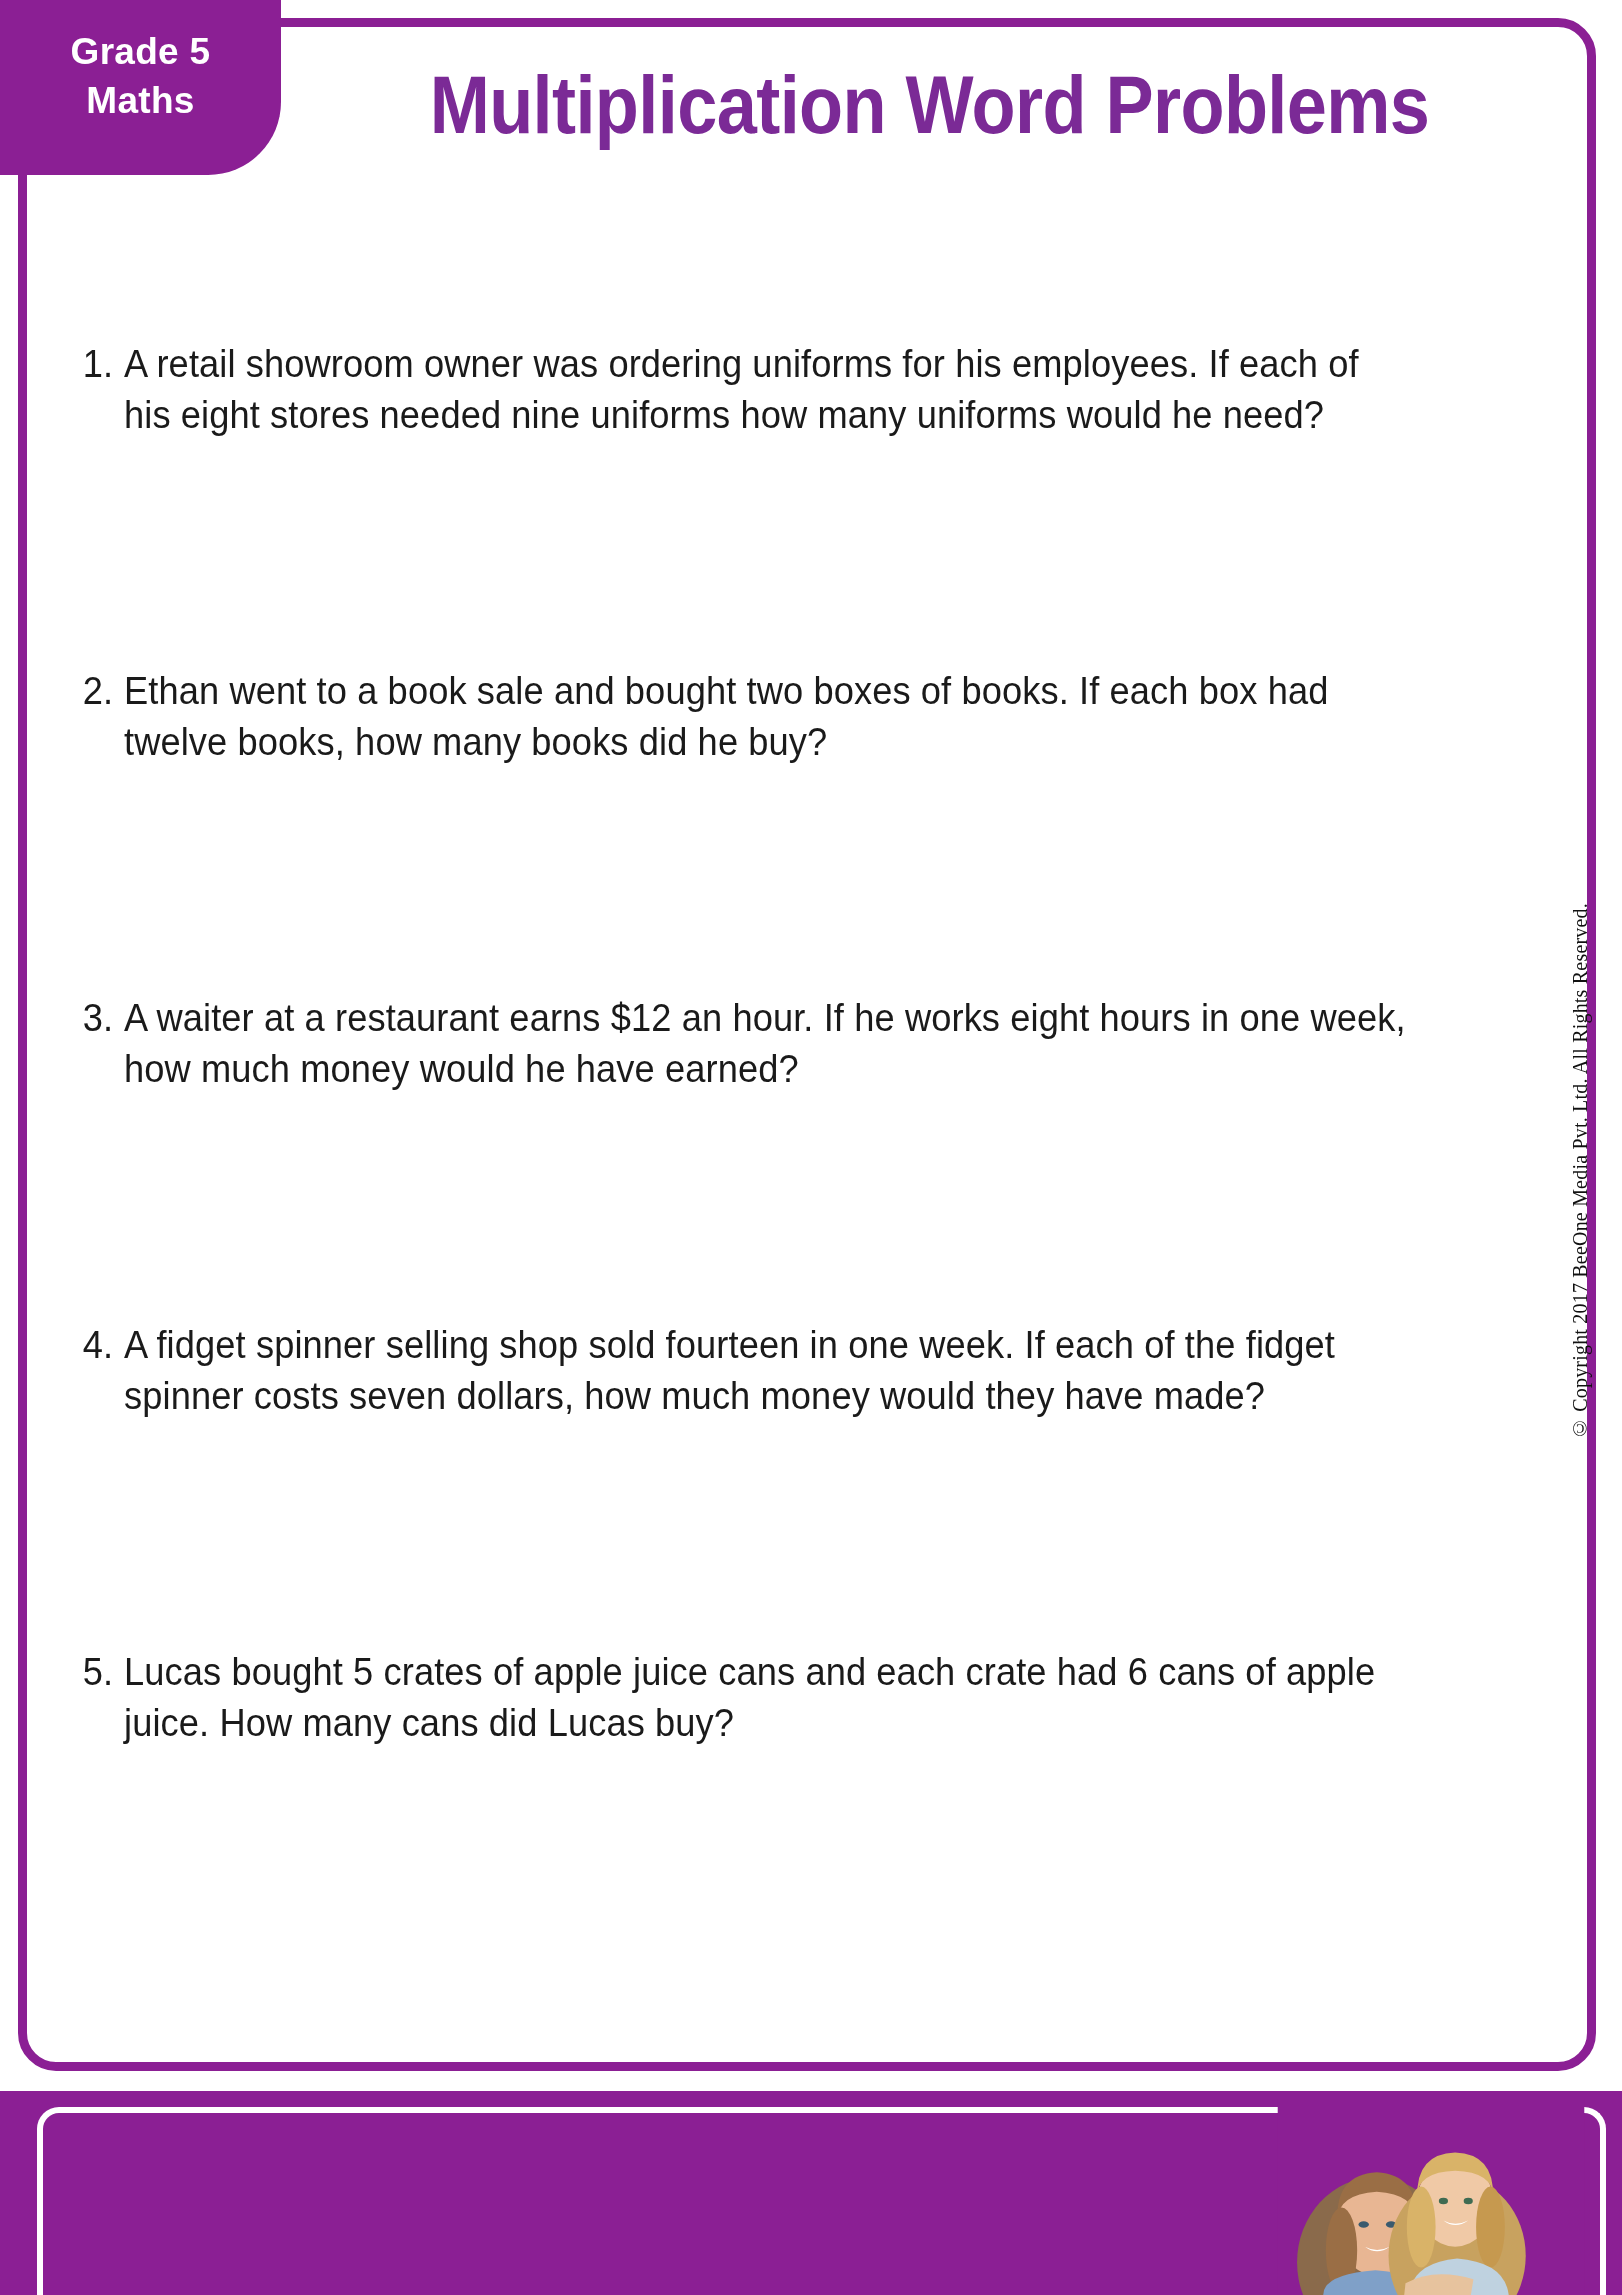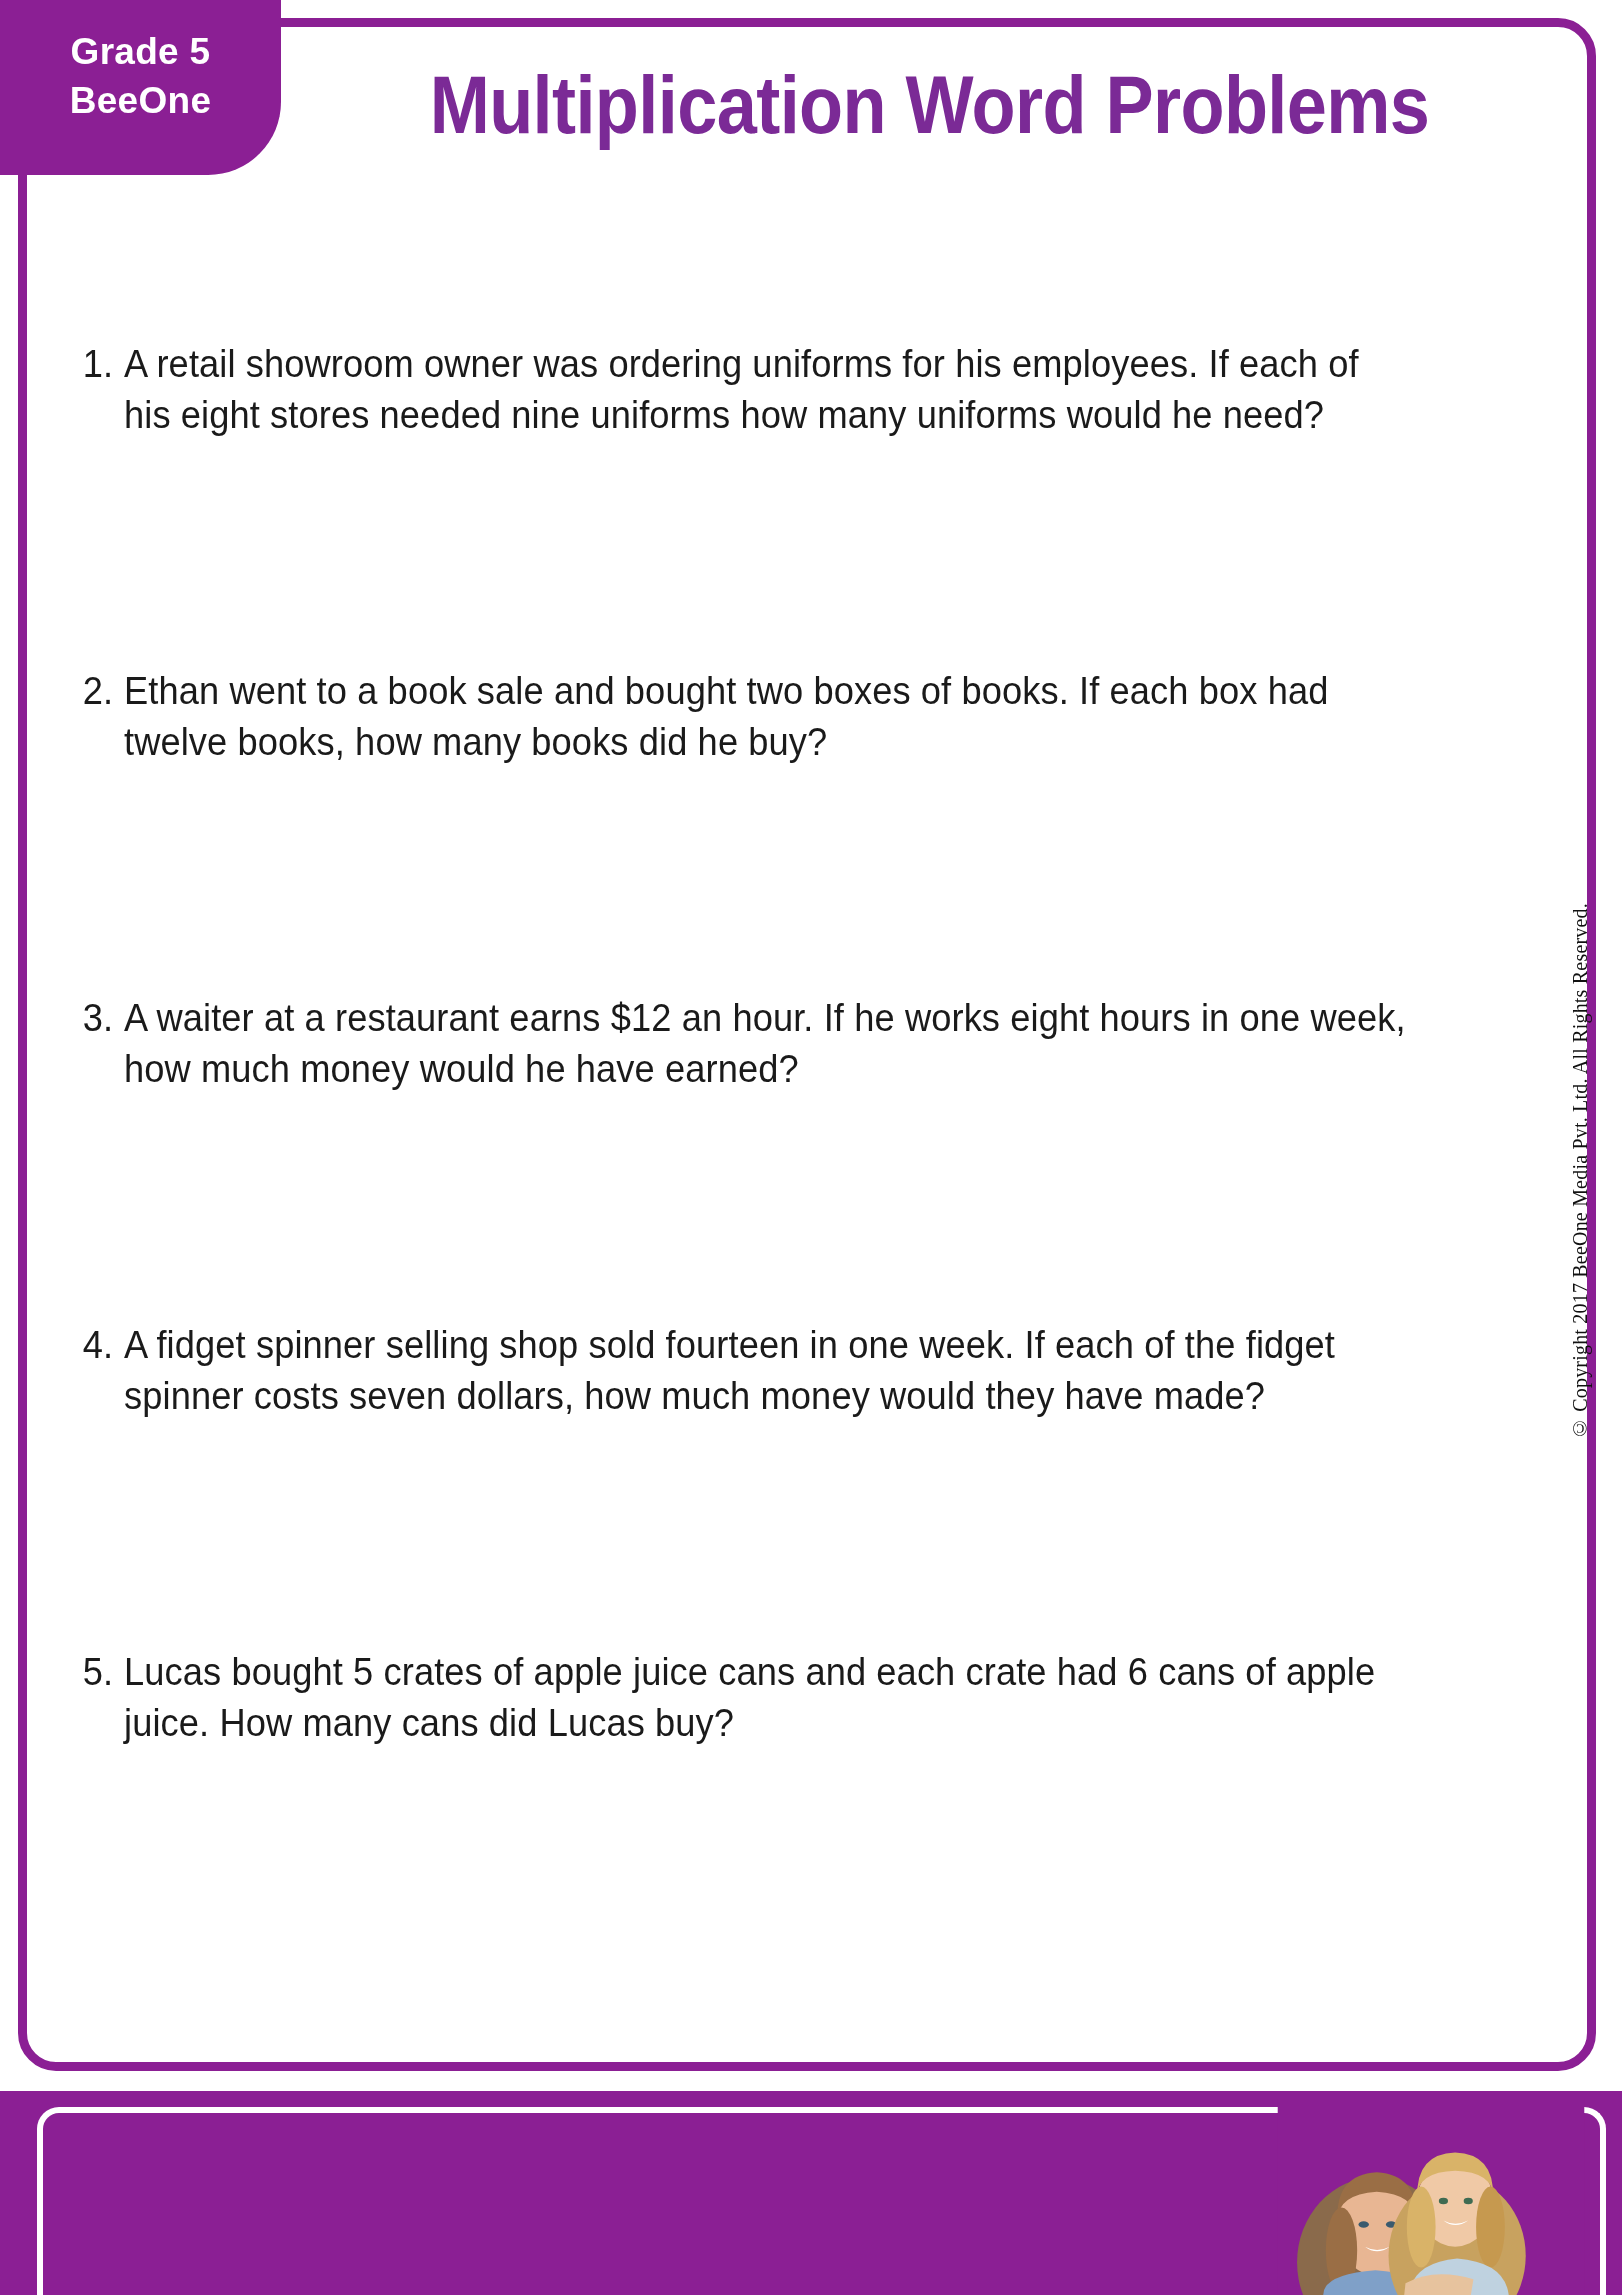--- a/index.html
+++ b/index.html
@@ -164,21 +164,21 @@
 </style>
 </head>
 <body>
 
 <div class="page">
 
   <div class="sheet-border"></div>
 
   <div class="grade-badge">
     <div class="line">Grade 5</div>
-    <div class="line">BeeOne</div>
+    <div class="line">Maths</div>
   </div>
 
   <div class="worksheet-title">Multiplication Word Problems</div>
 
   <div class="questions">
 
     <div class="question">
       <div class="q-row">
         <div class="q-num">1.</div>
         <div class="q-text">A retail showroom owner was ordering uniforms for his employees. If each of his eight stores needed nine uniforms how many uniforms would he need?</div>

